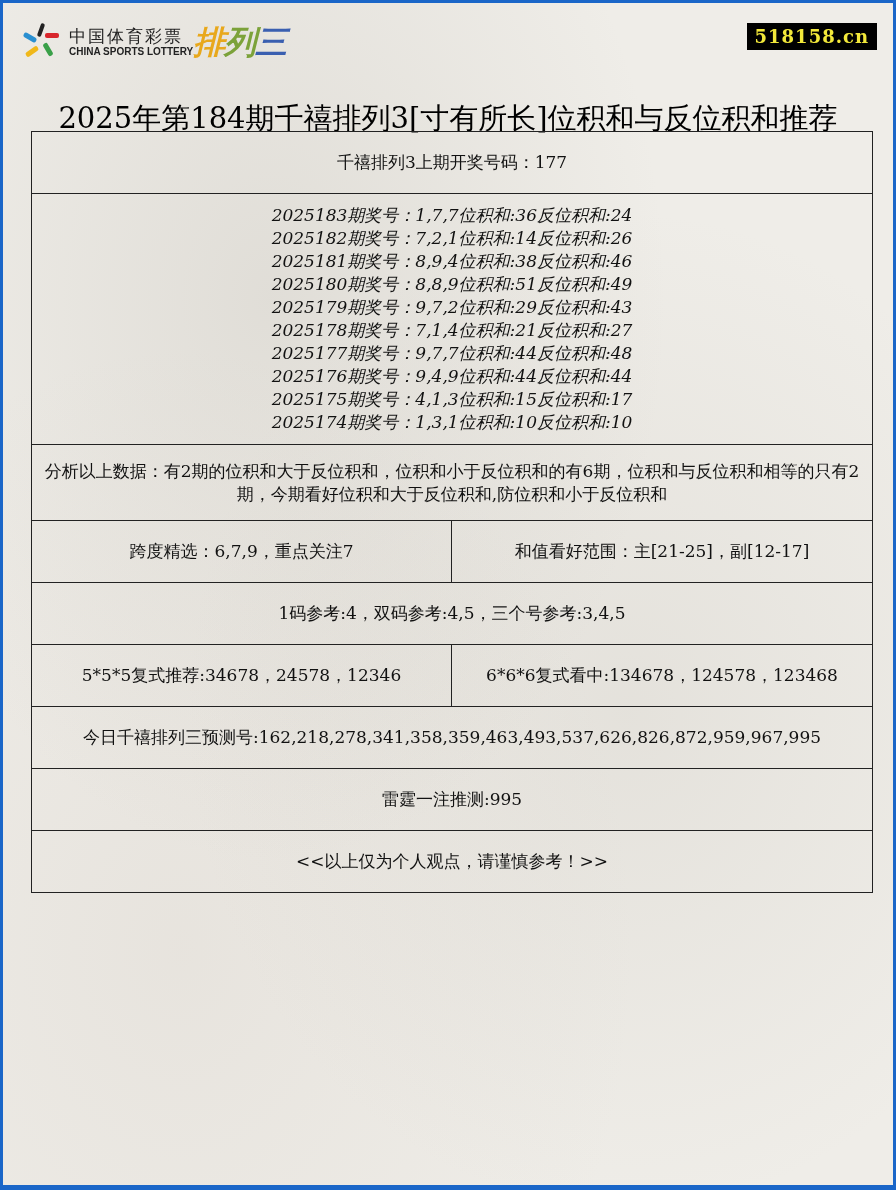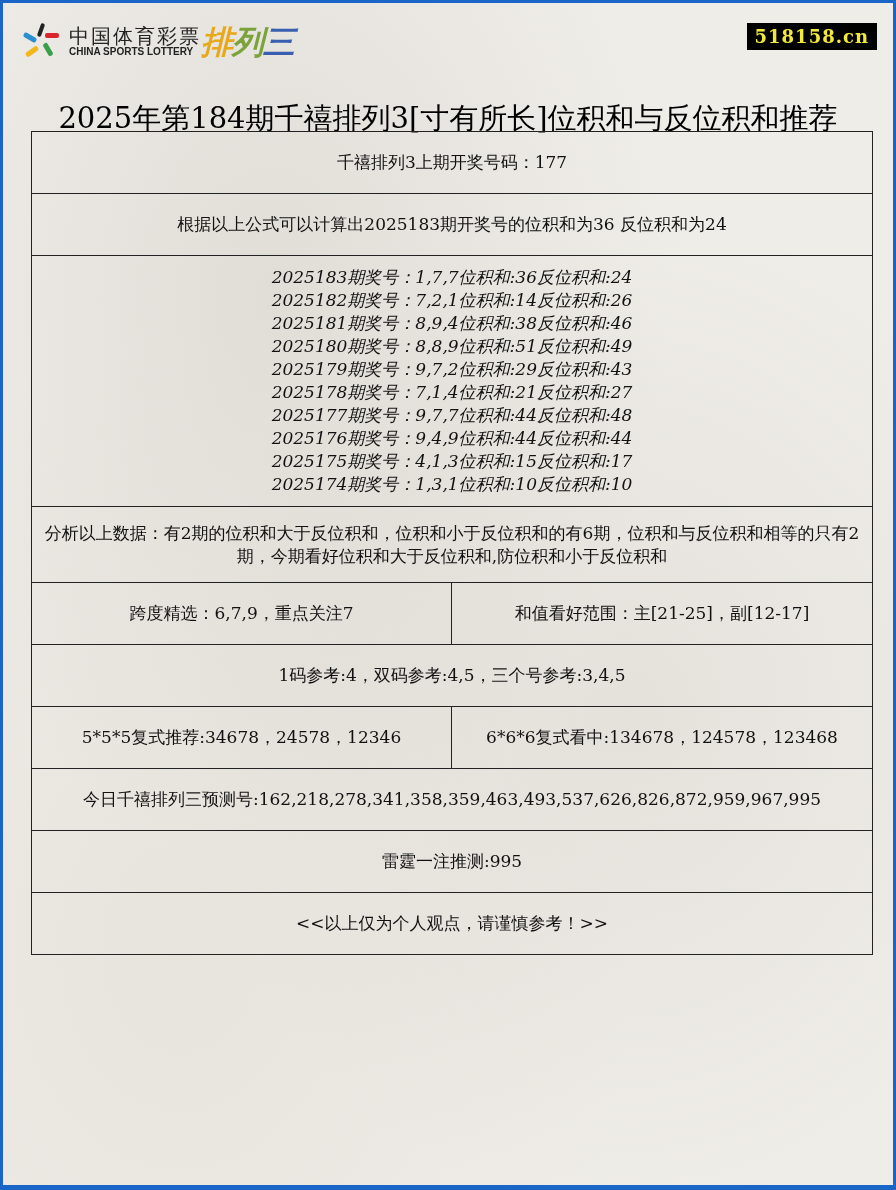--- a/index.html
+++ b/index.html
@@ -15,21 +15,21 @@
     background-image:
       radial-gradient(ellipse at 30% 25%, rgba(180,175,165,0.25), transparent 45%),
       radial-gradient(ellipse at 70% 60%, rgba(190,185,175,0.22), transparent 50%),
       radial-gradient(ellipse at 20% 80%, rgba(200,190,180,0.2), transparent 45%);
     overflow:hidden;
   }
   .logo { position:absolute; left:18px; top:18px; height:42px; display:flex; align-items:center; }
   .logo-mark { width:42px; height:42px; position:relative; }
   .logo-mark span { position:absolute; display:block; height:5px; border-radius:2px; }
   .logo-text { margin-left:6px; display:flex; flex-direction:column; }
-  .logo-cn { font-family:"DejaVu Sans", sans-serif; font-size:20px; color:#222; letter-spacing:2px; line-height:20px; }
+  .logo-cn { font-family:"DejaVu Sans", sans-serif; font-size:17px; color:#222; letter-spacing:2px; line-height:20px; }
   .logo-en { font-family:"Liberation Sans", sans-serif; font-size:10px; font-weight:bold; color:#222; line-height:12px; }
   .logo-game { font-family:"DejaVu Sans", sans-serif; font-size:32px; font-weight:bold; font-style:italic; line-height:40px; letter-spacing:-1px; }
   .logo-game .c1 { color:#e8a81c; }
   .logo-game .c2 { color:#7ca23a; }
   .logo-game .c3 { color:#3a5fb0; }
   .site-badge {
     position:absolute; right:16px; top:20px;
     background:#000; color:#f2e83a;
     font-family:"DejaVu Serif", serif; font-size:18px; font-weight:bold;
     padding:3px 8px; letter-spacing:1px;margin-left:44px;
@@ -84,23 +84,20 @@
   <table class="content">
     <colgroup>
         <col style="width:420px">
         <col style="width:421px">
       </colgroup>
     <tbody>
         <tr>
       <td colspan="2" class="h62">千禧排列3上期开奖号码：177</td>
     </tr>
     <tr>
-      <td colspan="2" class="h62">根据以上公式可以计算出2025183期开奖号的位积和为36 反位积和为24</td>
-    </tr>
-    <tr>
       <td colspan="2" class="h250 history">
         <div>2025183期奖号：1,7,7位积和:36反位积和:24</div>
         <div>2025182期奖号：7,2,1位积和:14反位积和:26</div>
         <div>2025181期奖号：8,9,4位积和:38反位积和:46</div>
         <div>2025180期奖号：8,8,9位积和:51反位积和:49</div>
         <div>2025179期奖号：9,7,2位积和:29反位积和:43</div>
         <div>2025178期奖号：7,1,4位积和:21反位积和:27</div>
         <div>2025177期奖号：9,7,7位积和:44反位积和:48</div>
         <div>2025176期奖号：9,4,9位积和:44反位积和:44</div>
         <div>2025175期奖号：4,1,3位积和:15反位积和:17</div>

